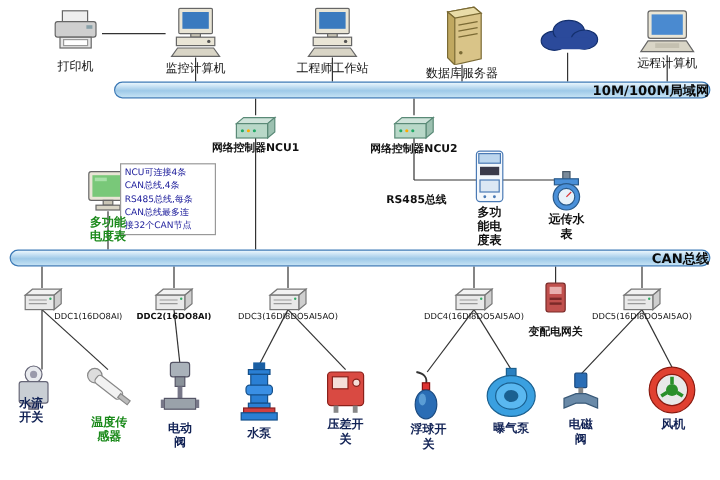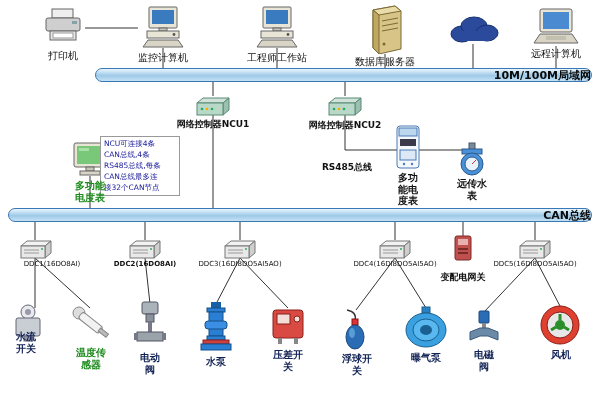--- a/index.html
+++ b/index.html
@@ -218,21 +218,21 @@
   <div class="abs icon" style="left:19px; top:240px;">
     <svg viewBox="0 0 34 20" width="34" height="20">
       <polygon points="2,6 8,1 32,1 26,6" fill="#f2f2f2" stroke="#777"></polygon>
       <polygon points="26,6 32,1 32,13 26,18" fill="#cfcfcf" stroke="#777"></polygon>
       <rect x="2" y="6" width="24" height="12" fill="#e9e9e9" stroke="#777"></rect>
       <line x1="5" y1="10" x2="20" y2="10" stroke="#999"></line>
       <line x1="5" y1="13" x2="20" y2="13" stroke="#999"></line>
       <circle cx="23" cy="9" r="1" fill="#33aa66"></circle>
     </svg>
   </div>
-  <div class="small-lbl" style="left:2px; top:261px; width:100px; text-align:center;">DDC1(16DO8AI)</div>
+  <div class="small-lbl" style="left:2px; top:261px; width:100px; text-align:right;">DDC1(16DO8AI)</div>
 
   <div class="abs icon" style="left:128px; top:240px;">
     <svg viewBox="0 0 34 20" width="34" height="20">
       <polygon points="2,6 8,1 32,1 26,6" fill="#f2f2f2" stroke="#777"></polygon>
       <polygon points="26,6 32,1 32,13 26,18" fill="#cfcfcf" stroke="#777"></polygon>
       <rect x="2" y="6" width="24" height="12" fill="#e9e9e9" stroke="#777"></rect>
       <line x1="5" y1="10" x2="20" y2="10" stroke="#999"></line>
       <line x1="5" y1="13" x2="20" y2="13" stroke="#999"></line>
       <circle cx="23" cy="9" r="1" fill="#33aa66"></circle>
     </svg>

